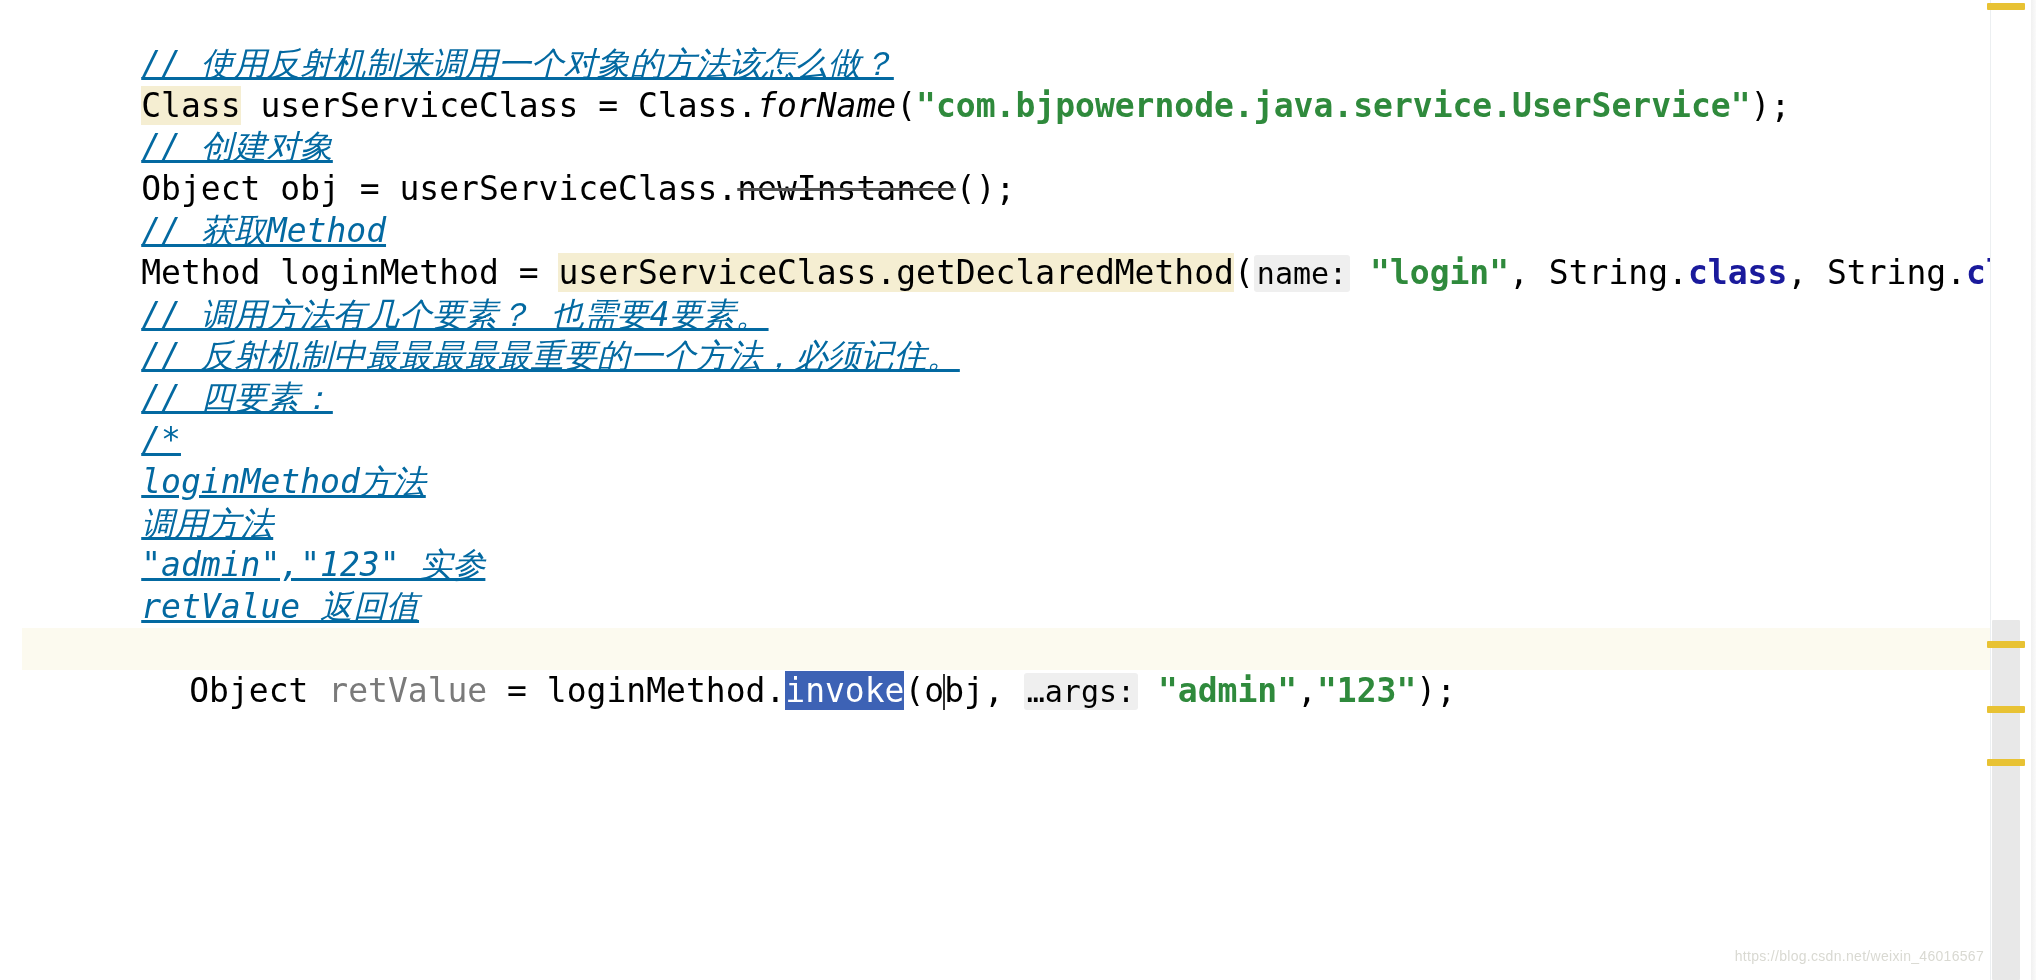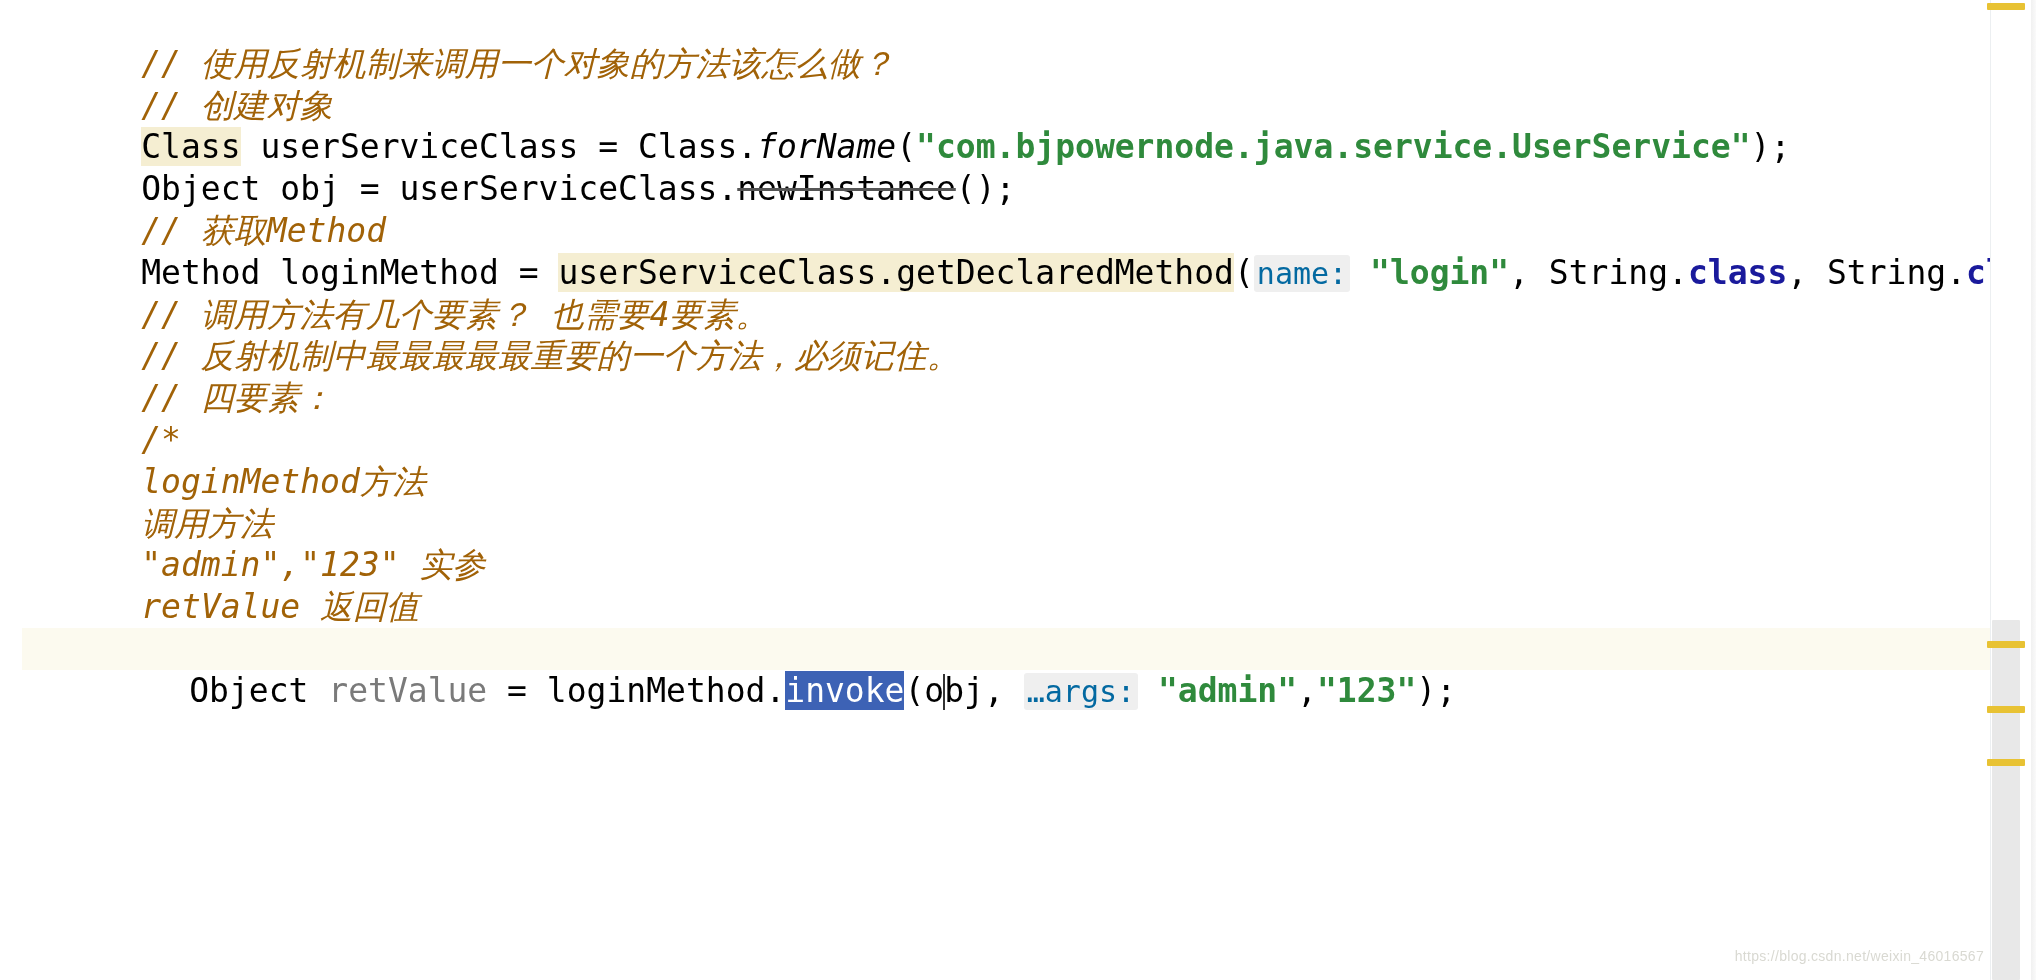--- a/index.html
+++ b/index.html
@@ -34,30 +34,30 @@
     height: 41.8px;
     line-height: 41.8px;
     white-space: pre;
     color: #000000;
   }
   .line.current {
     background: #fcfaef;
     padding-left: 48px;
   }
   
-  .cmt      { color: #a16207; font-style: italic; }
+  .cmt      { color: #0369a1; font-style: italic; text-decoration: underline; }
   .kw       { color: #000000; }
   .plain    { color: #000000; }
   .str      { color: #2f8a3c; font-weight: bold; }
   .bluekw   { color: #1a1a9c; font-weight: bold; }
   .method-it{ color: #000000; font-style: italic; }
   .local    { color: #7a7a7a; }
   .strike   { text-decoration: line-through; text-decoration-color: #555; }
   .ident-hl { background: #f5eed2; }
-  .hint     { color: #0369a1; background: #efefef; font-size: 30px;
+  .hint     { color: #000000; background: #efefef; font-size: 30px;
               border-radius: 3px; padding: 1px 3px; }
   .sel      { background: #3d62b5; color: #ffffff; }
   .caret {
     display: inline-block;
     width: 0; height: 36px;
     border-left: 2px solid #333;
     vertical-align: -8px;
     margin: 0 -1px;
   }
   
@@ -111,25 +111,25 @@
 
 <div id="editor">
 
   <div id="code-area">
 
     <div class="line">
       <span class="cmt">// 使用反射机制来调用一个对象的方法该怎么做？</span>
     </div>
 
     <div class="line">
-      <span class="cmt">// 创建对象</span>
+      <span class="kw ident-hl">Class</span><span class="plain"> userServiceClass = Class.</span><span class="method-it">forName</span><span class="plain">(</span><span class="str">"com.bjpowernode.java.service.UserService"</span><span class="plain">);</span>
     </div>
 
     <div class="line">
-      <span class="kw ident-hl">Class</span><span class="plain"> userServiceClass = Class.</span><span class="method-it">forName</span><span class="plain">(</span><span class="str">"com.bjpowernode.java.service.UserService"</span><span class="plain">);</span>
+      <span class="cmt">// 创建对象</span>
     </div>
 
     <div class="line">
       <span class="plain">Object obj = userServiceClass.</span><span class="plain strike">newInstance</span><span class="plain">();</span>
     </div>
 
     <div class="line">
       <span class="cmt">// 获取Method</span>
     </div>
 

